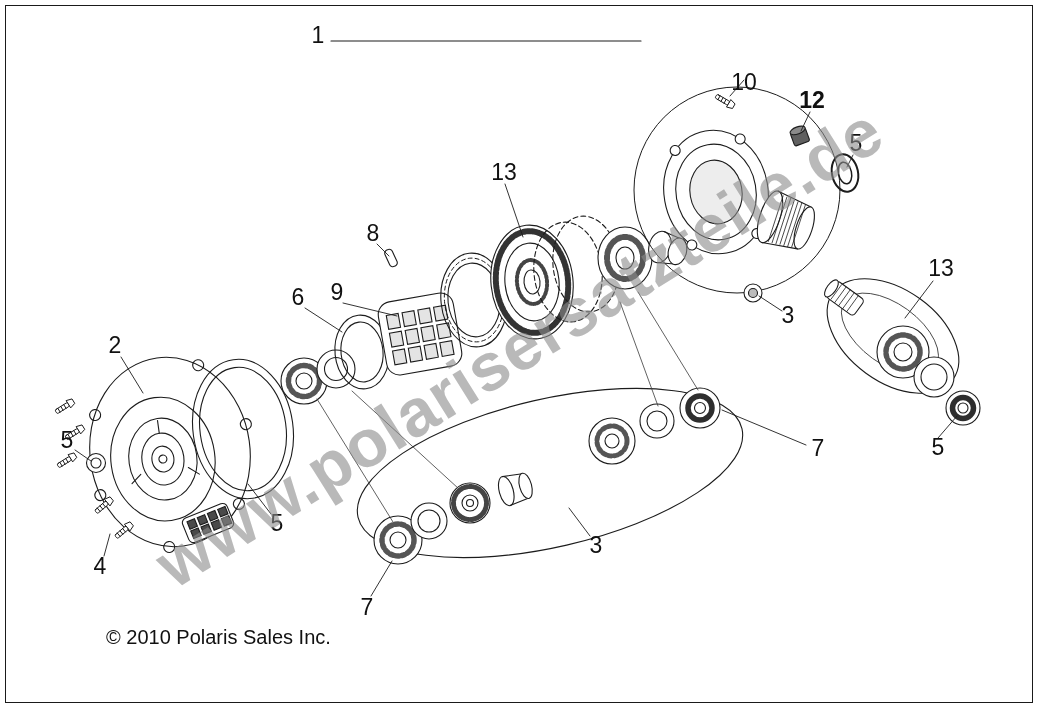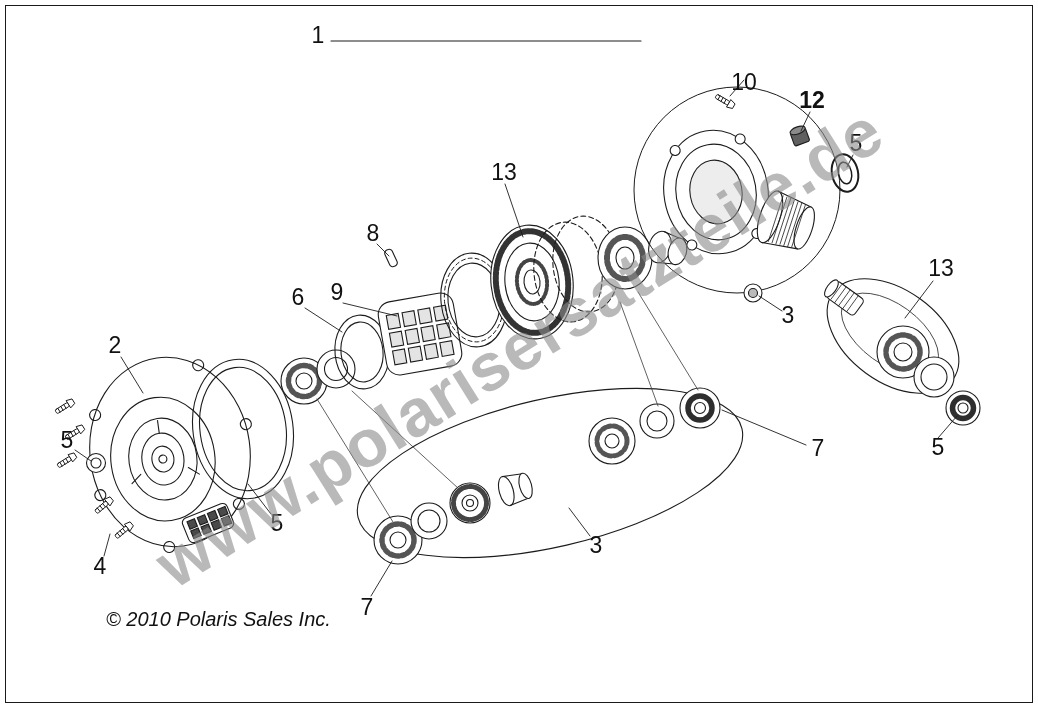--- a/index.html
+++ b/index.html
@@ -14,21 +14,21 @@
   .callout{
     position:absolute;transform:translate(-50%,-50%);
     font-size:23px;line-height:1;color:#111;
   }
   .watermark{
     position:absolute;left:50%;top:49%;
     transform:translate(-50%,-50%) rotate(-32deg);
     white-space:nowrap;font-weight:bold;font-size:67px;letter-spacing:1px;
     color:#8c8c8c;opacity:0.6;pointer-events:none;user-select:none;
   }
-  .copyright{position:absolute;left:106px;top:608px;font-size:20px;color:#111;font-style:italic;}
+  .copyright{position:absolute;left:106px;top:626px;font-size:20px;color:#111;}
   svg line, svg path, svg rect, svg circle, svg ellipse{vector-effect:non-scaling-stroke;}
 </style>
 </head>
 <body>
 
 <div class="frame"></div>
 
 <svg class="art" viewBox="0 0 1038 708" xmlns="http://www.w3.org/2000/svg">
   <defs>
     <g id="screw" stroke="#1c1c1c" stroke-width="1" fill="#ffffff">

